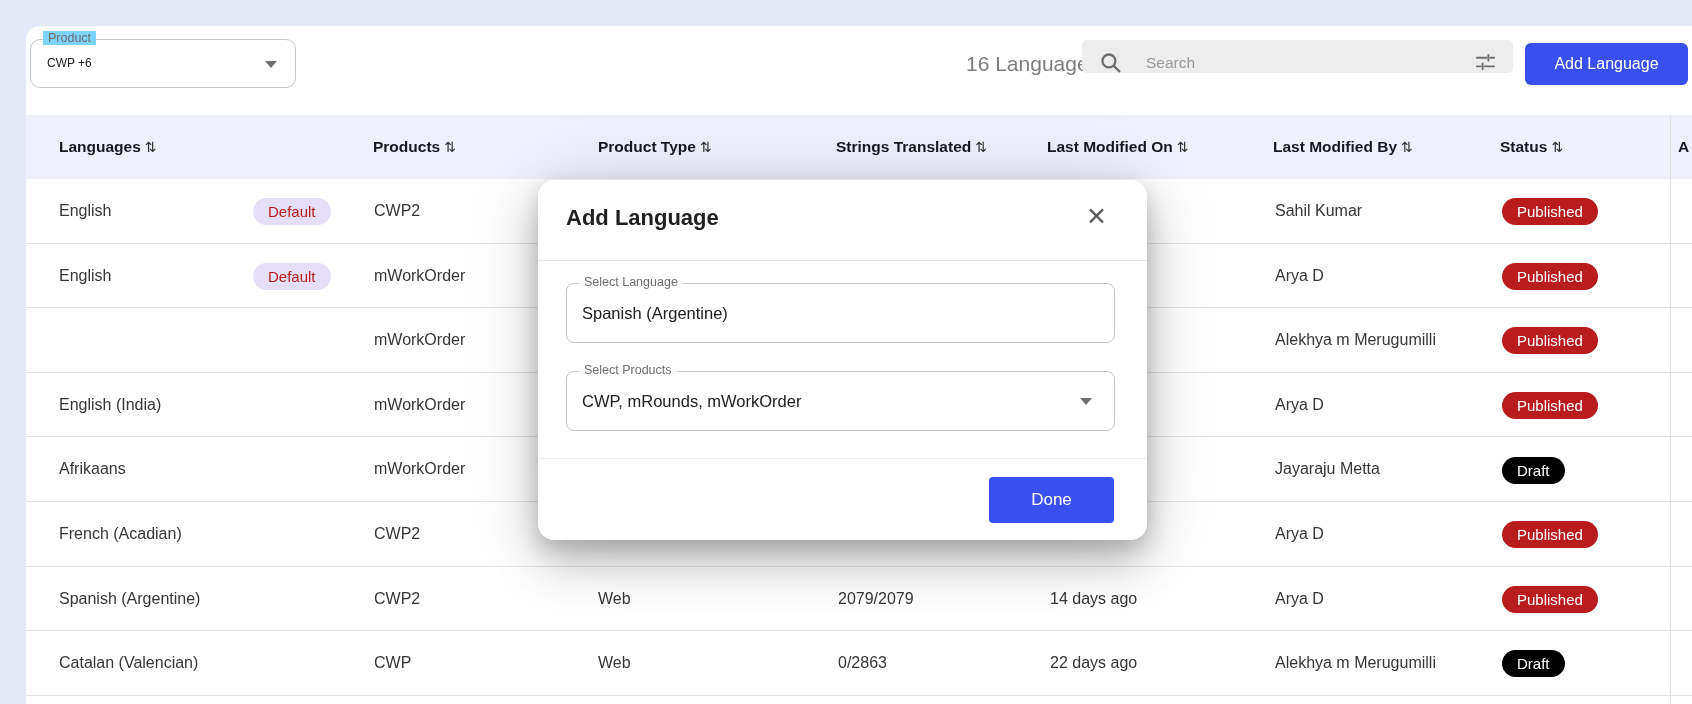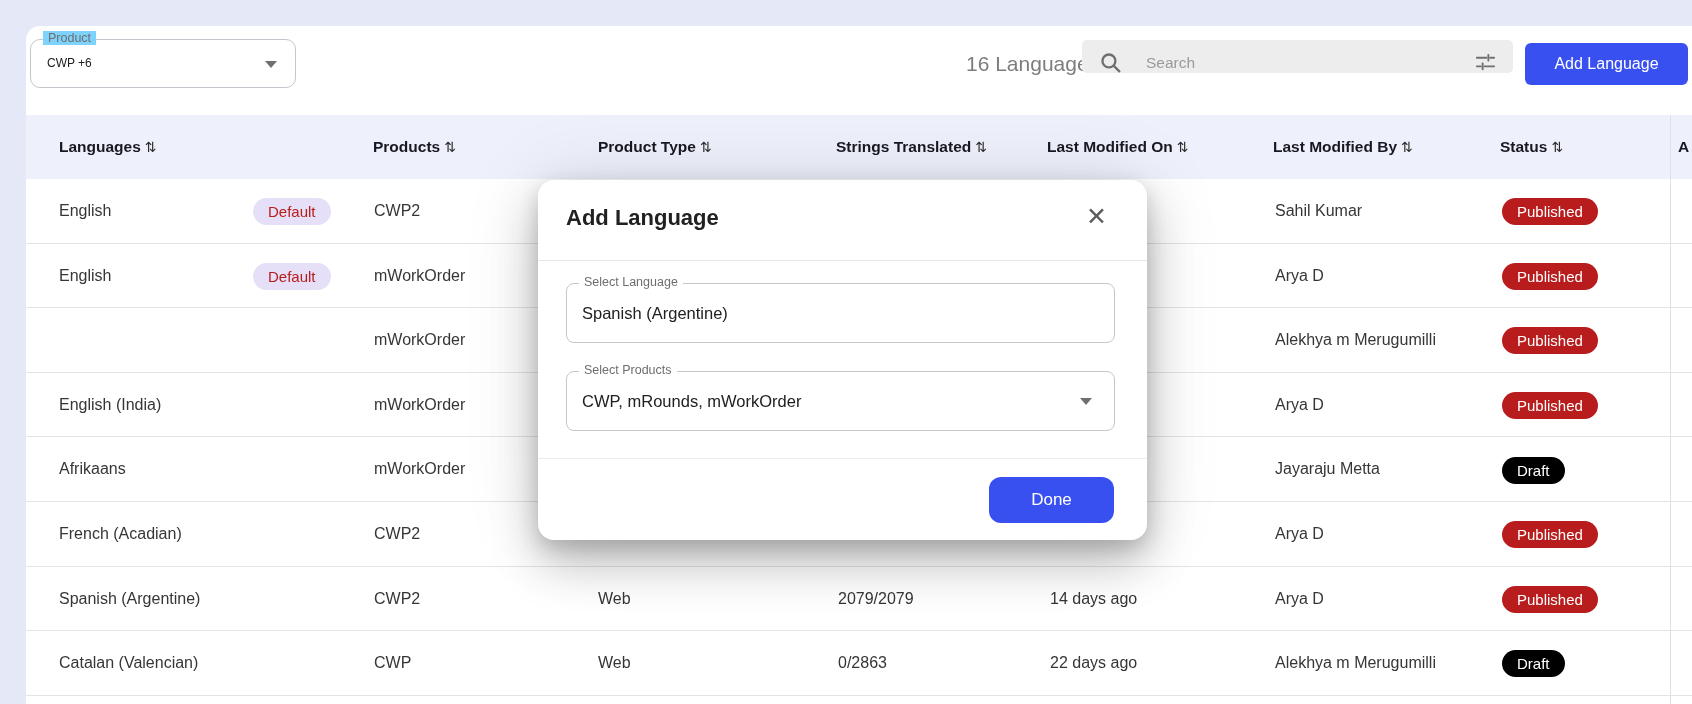--- a/index.html
+++ b/index.html
@@ -84,21 +84,21 @@
     border:1px solid #c6c6c6; border-radius:8px; background:#fff; }
   .field-1 { top:103px;padding-left:44px; }
   .field-2 { top:191px; cursor:pointer; }
   .field .floating-label { position:absolute; left:12px; top:-9px; background:#fff;
     padding:0 5px; font-size:12.5px; color:#6e6e6e; }
   .field .value { position:absolute; left:15px; top:0; line-height:58px;
     font-size:16.5px; color:#212121; }
   .field .caret-down { right:22px; }
 
   .done-btn { position:absolute; left:451px; top:297px; width:125px; height:46px;
-    background:#3950f1; color:#fff; border:none; border-radius:12px; font-size:17px;
+    background:#3950f1; color:#fff; border:none; border-radius:4px; font-size:17px;
     font-weight:500; cursor:pointer; font-family:"Liberation Sans", sans-serif; }
 
   svg { display:block; }
 </style>
 </head>
 <body>
 
 <div class="stage">
   <div class="panel"></div>
 

